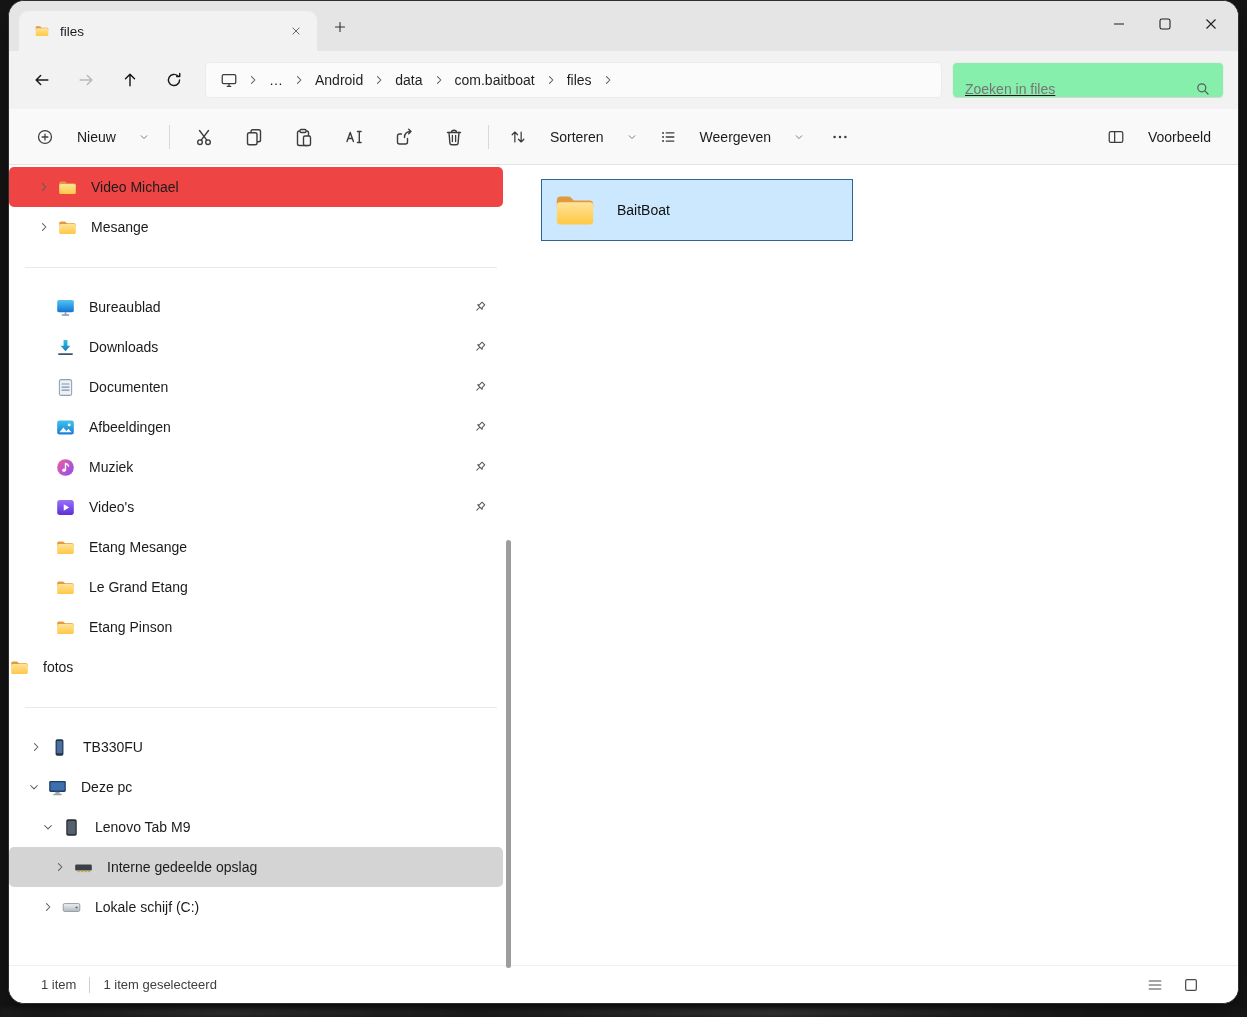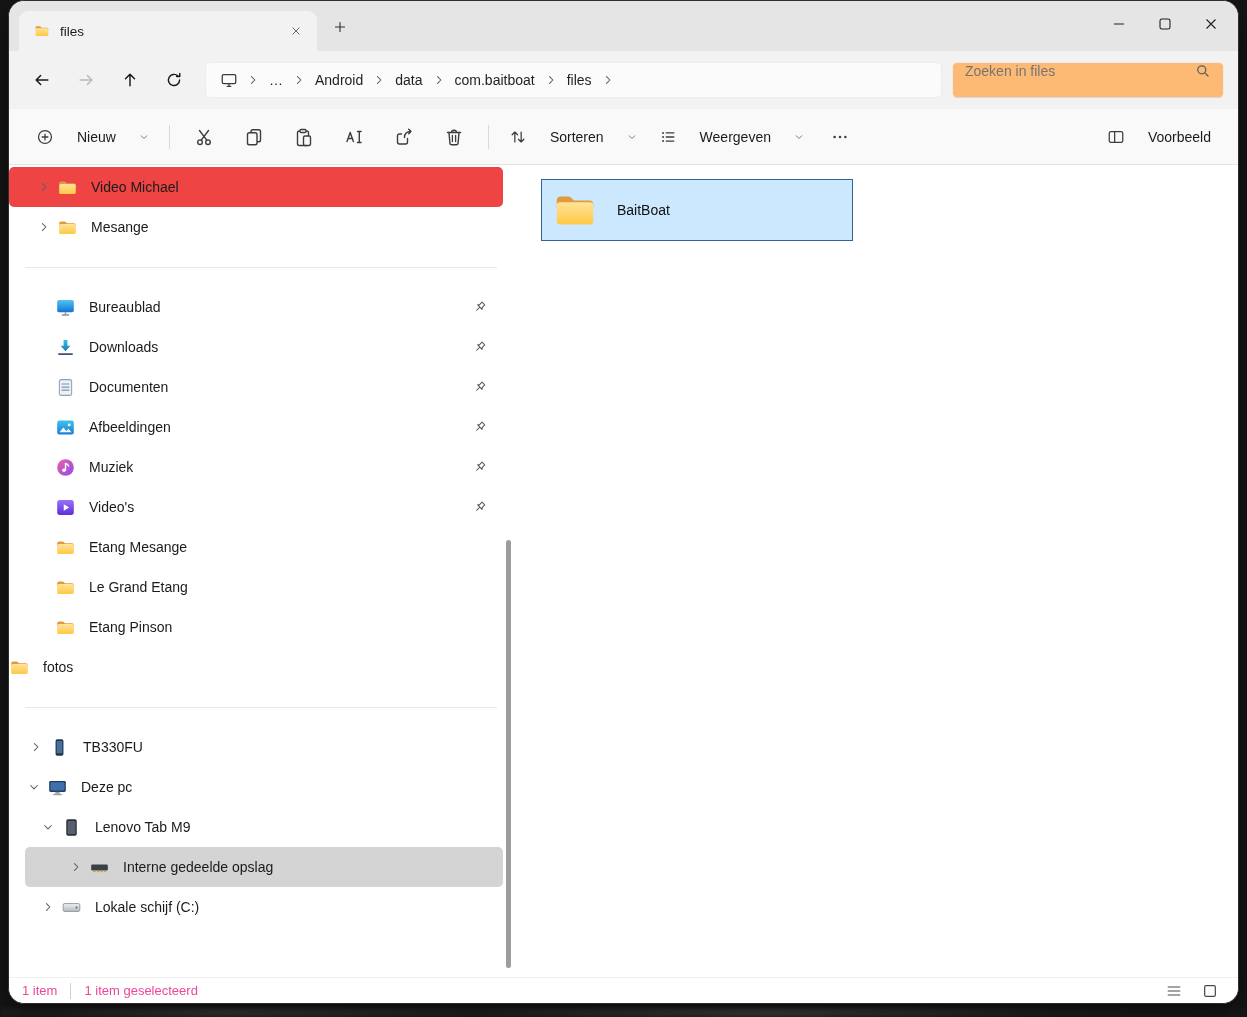--- a/index.html
+++ b/index.html
@@ -38,22 +38,22 @@
 
   
   .navbar{height:58px;background:#f2f2f2;display:flex;align-items:center;padding:0 14px;flex:none;}
   .navbtn{width:38px;height:36px;border-radius:5px;display:flex;align-items:center;justify-content:center;color:#191919;flex:none;margin-right:6px;}
   .navbtn.disabled{color:#b9b9b9}
   .addressbar{flex:1;height:36px;background:#fbfbfb;border:1px solid #ececec;border-radius:5px;
       display:flex;align-items:center;padding:0 6px;margin:0 10px 0 6px;min-width:0;}
   .crumb{height:30px;padding:0 9px;border-radius:4px;font-size:14px;color:#1f1f1f;display:flex;align-items:center;}
   .crumb-ic{width:34px;height:30px;border-radius:4px;display:flex;align-items:center;justify-content:center;color:#3c3c3c;}
   .crumb-chev{color:#5c5c5c;margin:0 1px;flex:none;}
-  .searchbox{width:272px;height:36px;background:#fdba74;border:1px solid #ececec;border-bottom-color:#d6d6d6;
-      border-radius:5px;display:flex;align-items:flex-start;padding:0 12px;flex:none;}
+  .searchbox{width:272px;height:36px;background:#86efac;border:1px solid #ececec;border-bottom-color:#d6d6d6;
+      border-radius:5px;display:flex;align-items:flex-end;padding:0 12px;flex:none;text-decoration:underline;}
   .searchbox input{flex:1;border:none;outline:none;background:transparent;font-size:14px;color:#1b1b1b;font-family:inherit;min-width:0;}
   .searchbox input::placeholder{color:#757575;opacity:1;}
   .search-ic{color:#5a5a5a;flex:none;margin-left:8px;}
 
   
   .commandbar{height:56px;background:#f9f9f9;border-bottom:1px solid #e3e3e3;display:flex;align-items:center;padding:0 16px;flex:none;}
   .cmd-btn{display:flex;align-items:center;gap:23px;height:38px;padding:0 11px;border-radius:5px;font-size:14px;color:#1b1b1b;}
   .cmd-btn .chev{color:#6a6a6a}
   .cmd-ic{color:#3d3d3d}
   .icon-btn{width:50px;height:38px;border-radius:5px;display:flex;align-items:center;justify-content:center;color:#3d3d3d;}
@@ -62,32 +62,32 @@
 
   
   .main{flex:1;display:flex;position:relative;background:#fff;min-height:0;}
   .sidebar{width:502px;flex:none;padding-top:2px;overflow:hidden;}
   .side-row{height:40px;display:flex;align-items:center;border-radius:5px;margin-right:8px;font-size:14px;}
   .side-row .chevbox{width:26px;display:flex;justify-content:center;flex:none;color:#5c5c5c;}
   .sicon{width:21px;height:21px;flex:none;margin-right:13px;}
   .slabel{white-space:nowrap;overflow:hidden;text-overflow:ellipsis;}
   .pinicon{margin-left:auto;margin-right:16px;color:#5a5a5a;flex:none;}
   .sel-blue{background:#ef4444;}
-  .sel-gray{background:#d4d4d4;margin-left:16px;}
+  .sel-gray{background:#d4d4d4;}
   .side-div{height:1px;background:#e8e8e8;margin:20px 14px 19px 16px;}
   .vscroll{position:absolute;left:497px;top:375px;width:5px;height:428px;background:#9d9d9d;border-radius:3px;}
 
   .content{flex:1;padding:14px 0 0 30px;min-width:0;}
   .tile{width:312px;height:62px;background:#cce8ff;border:1px solid #2f6496;
         display:flex;align-items:center;gap:19px;padding:0 10px;font-size:14px;color:#111;}
   .tile-icon{width:46px;height:46px;flex:none;}
 
   
-  .statusbar{height:26px;background:#fff;border-top:1px solid #f0f0f0;display:flex;align-items:center;
-             padding:0 13px;font-size:13px;color:#ec4899;flex:none;}
+  .statusbar{height:38px;background:#fff;border-top:1px solid #f0f0f0;display:flex;align-items:center;
+             padding:0 32px;font-size:13px;color:#404040;flex:none;}
   .st-sep{width:1px;height:16px;background:#cfcfcf;margin:0 13px;}
   .st-right{margin-left:auto;display:flex;gap:6px;}
   .st-btn{width:30px;height:28px;border-radius:4px;display:flex;align-items:center;justify-content:center;color:#4b4b4b;}
 </style>
 </head>
 <body>
 
 <svg width="0" height="0" style="position:absolute" aria-hidden="true">
   <defs>
     <linearGradient id="g-fold" x1="0" y1="0" x2="0" y2="1">

